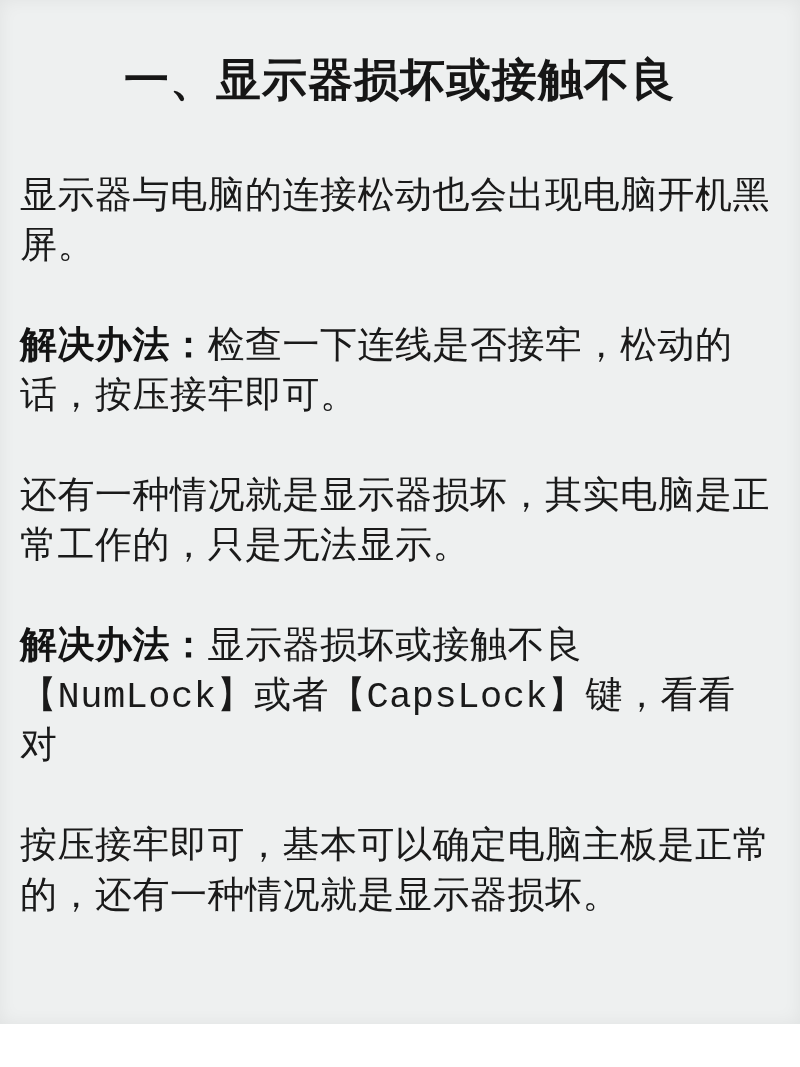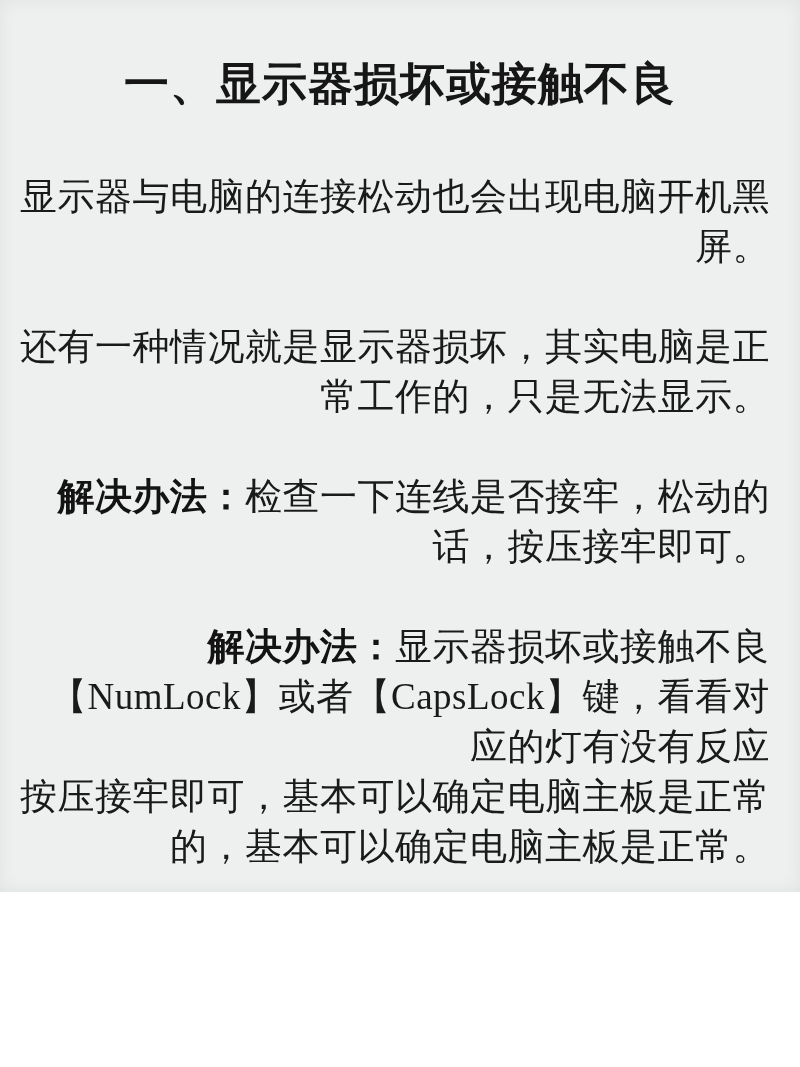--- a/index.html
+++ b/index.html
@@ -2,44 +2,43 @@
 <html lang="zh"><head>
 <meta charset="utf-8">
 <style>
   html, body {
     margin: 0;
     padding: 0;
   }
   .page {
     position: relative;
     width: 800px;
-    height: 892px;
+    height: 1024px;
     background: #eef0f0;
     box-shadow: inset 0 0 18px rgba(0,0,0,0.06);
     overflow: hidden;
-    font-family: Liberation Serif, serif;
+    font-family: Liberation Mono, monospace;
     color: #1a1a1a;
     box-sizing: border-box;
   }
   .title {
     margin: 0;
     padding-top: 56px;
     text-align: center;
     font-size: 45px;
     line-height: 56px;
     font-weight: 700;
     letter-spacing: 1px;
     color: #161616;
   }
   .body-text {
-    margin: 60px 30px 0 14px;
+    margin: 60px 30px 0 20px;
     font-size: 37px;
     line-height: 50px;
     letter-spacing: 0.5px;
-    text-align: right;
   }
   .para {
     margin: 0 0 50px 0;
   }
   .label-bold {
     font-weight: 700;
     color: #131313;
   }
 </style>
 </head>
@@ -50,32 +49,32 @@
   <h1 class="title">一、显示器损坏或接触不良</h1>
 
   <div class="body-text">
 
     <p class="para">
       <span>显示器与电脑的连接松动也会出现电脑开机黑</span><br>
       <span>屏。</span>
     </p>
 
     <p class="para">
+      <span class="label-bold">解决办法：</span><span>检查一下连线是否接牢，松动的</span><br>
+      <span>话，按压接牢即可。</span>
+    </p>
+
+    <p class="para">
       <span>还有一种情况就是显示器损坏，其实电脑是正</span><br>
       <span>常工作的，只是无法显示。</span>
     </p>
 
     <p class="para">
-      <span class="label-bold">解决办法：</span><span>检查一下连线是否接牢，松动的</span><br>
-      <span>话，按压接牢即可。</span>
-    </p>
-
-    <p class="para">
       <span class="label-bold">解决办法：</span><span>显示器损坏或接触不良</span><br>
       <span>【NumLock】或者【CapsLock】键，看看对</span><br>
-      <span>应的灯有没有反应</span><br>
+      <br>
       <span>按压接牢即可，基本可以确定电脑主板是正常</span><br>
-      <span>的，基本可以确定电脑主板是正常。</span>
+      <span>的，还有一种情况就是显示器损坏。</span>
     </p>
 
   </div>
 
 </div>
 
 </body></html>

